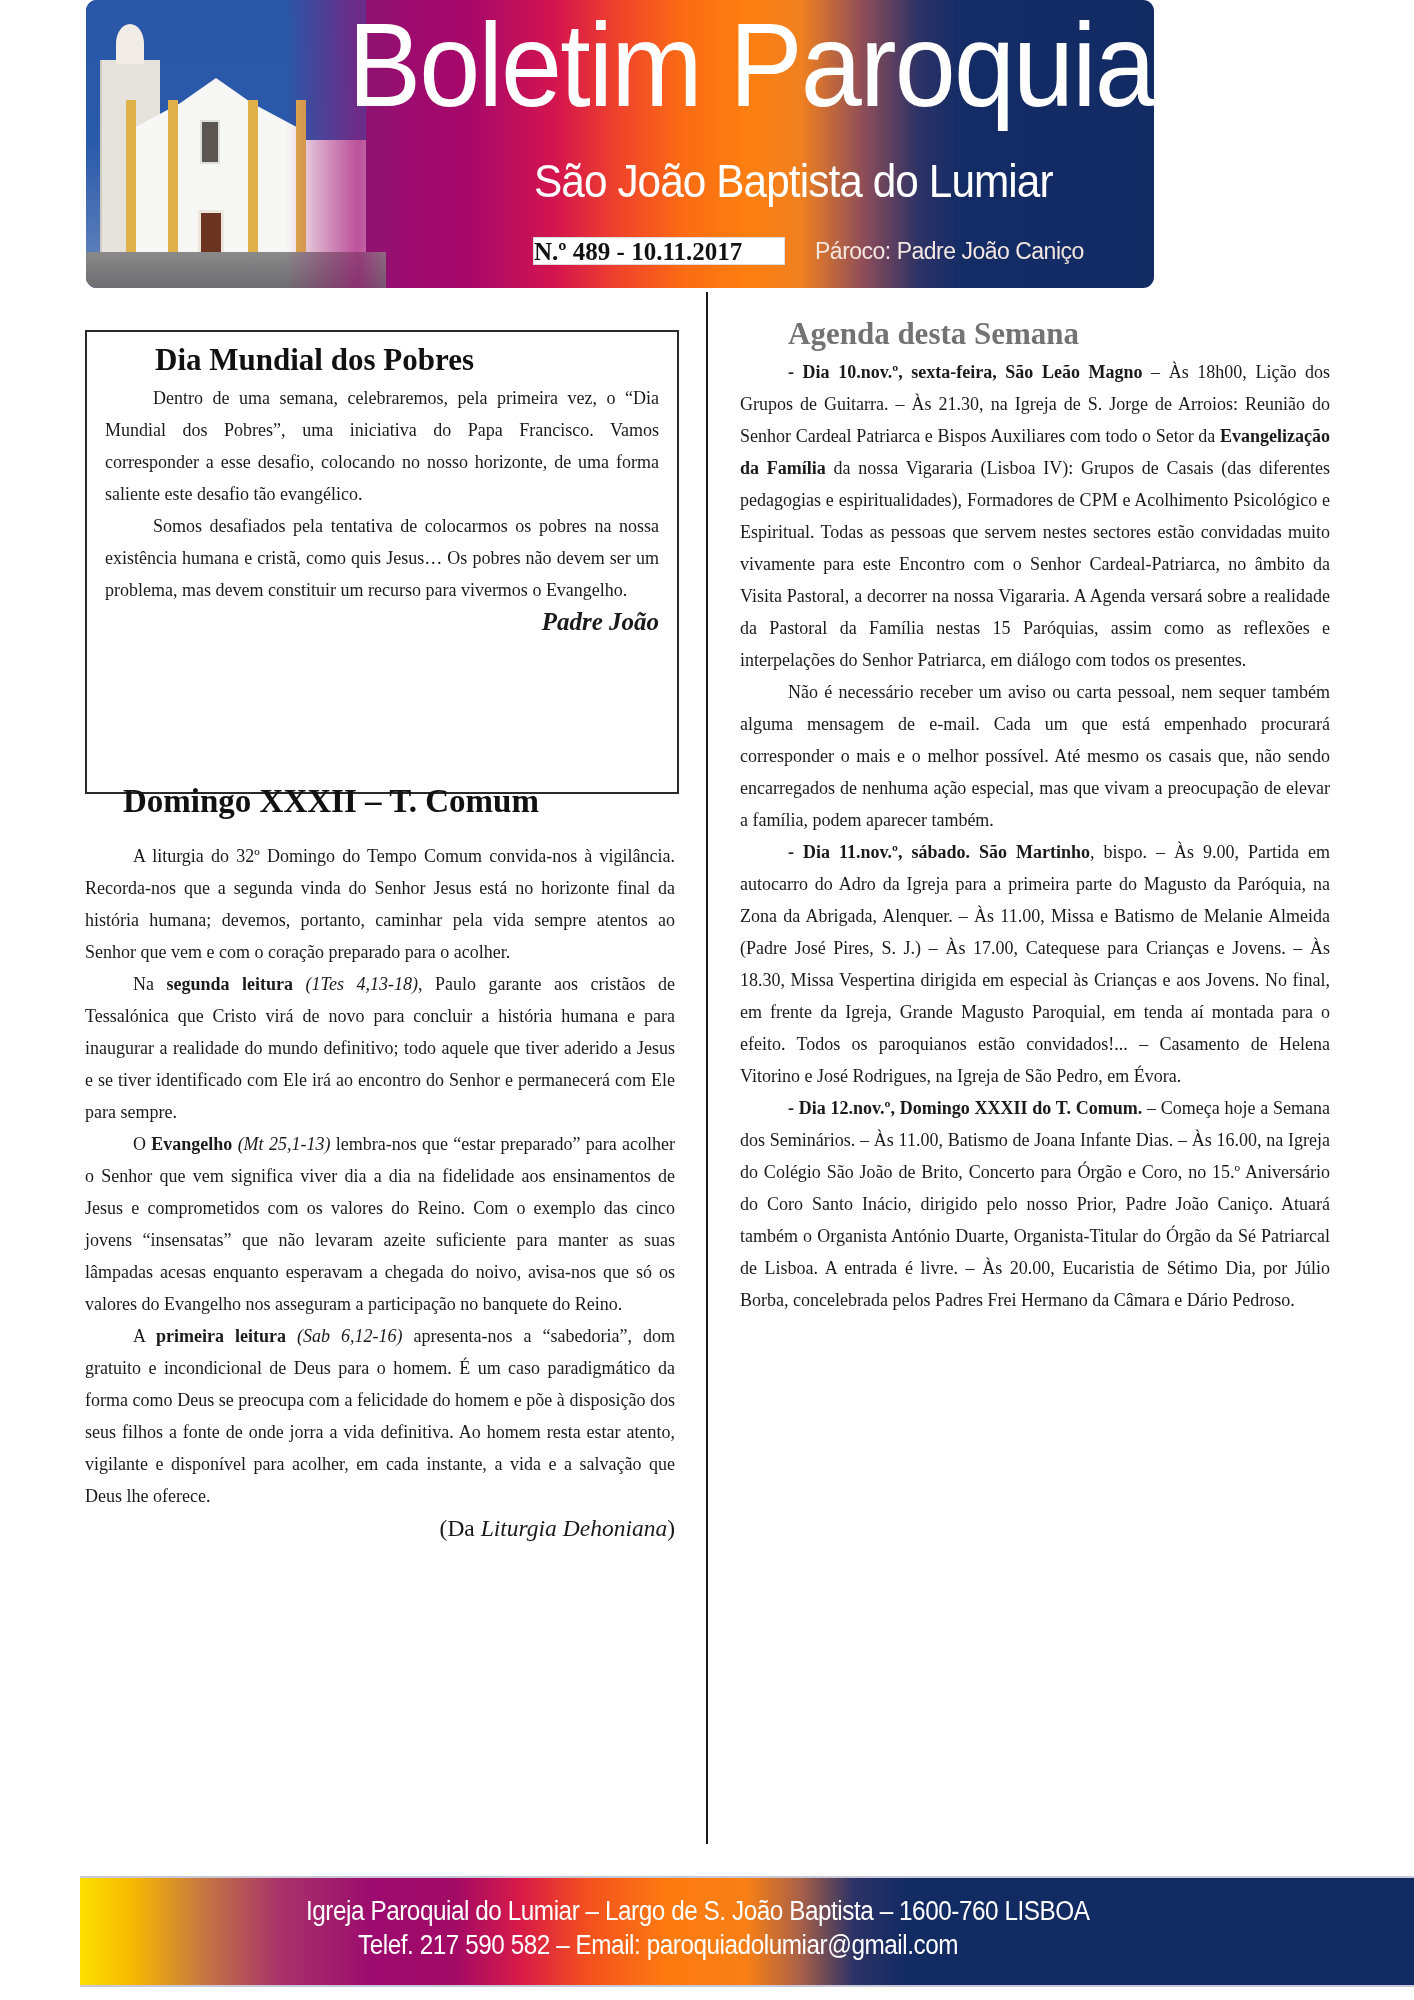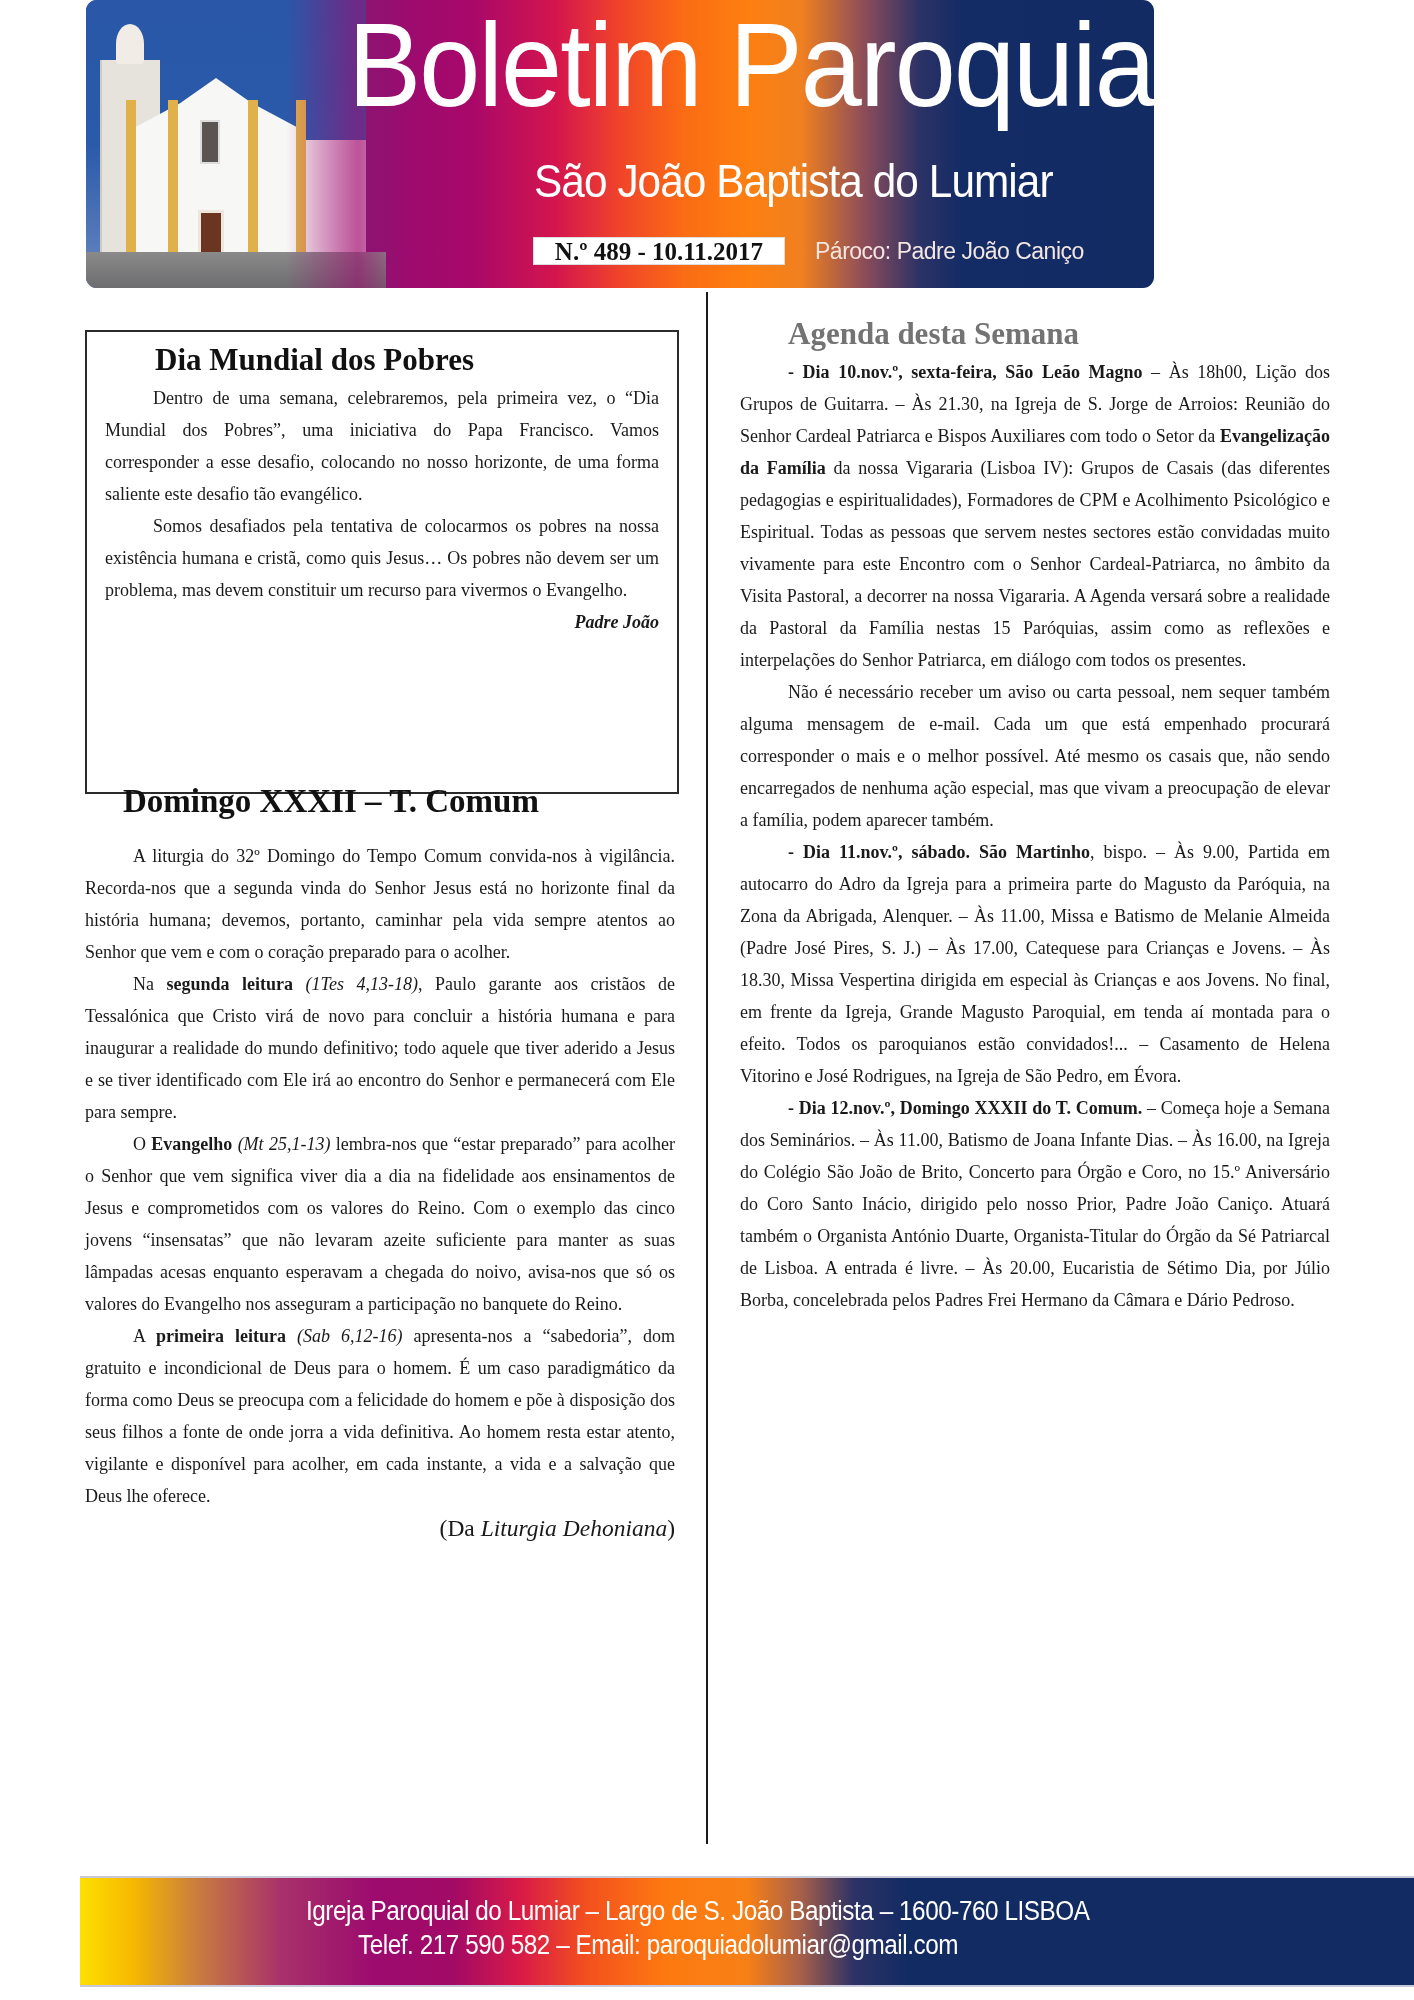--- a/index.html
+++ b/index.html
@@ -43,21 +43,21 @@
   .title-sub {
     position: absolute; left: 448px; top: 158px;
     font-family: "Liberation Sans", "DejaVu Sans", sans-serif;
     font-size: 46px; color: #ffffff; line-height: 1; white-space: nowrap; letter-spacing: -1px;
     transform: scaleX(0.92); transform-origin: left top;
   }
   .issue-box {
     position: absolute; left: 447px; top: 237px; width: 252px; height: 28px;
     background: #ffffff; border: 1px solid #ddd;
     font-family: "Liberation Serif", serif; font-weight: bold; font-size: 25px;
-    color: #111; line-height: 28px; text-align: center; white-space: nowrap;
+    color: #111; line-height: 28px; text-align: left; white-space: nowrap;
   }
   .paroco {
     position: absolute; left: 729px; top: 238px;
     font-family: "Liberation Sans", "DejaVu Sans", sans-serif;
     font-size: 23px; color: #f4e6e0; white-space: nowrap; letter-spacing: -0.5px;
   }
   .saint {
     position: absolute; left: 1110px; top: 88px; width: 120px; height: 200px;
   }
   .saint-halo { position: absolute; left: 34px; top: 0; width: 48px; height: 54px; border-radius: 50%;
@@ -72,21 +72,21 @@
 
   
   .col-divider { position: absolute; left: 706px; top: 292px; width: 2px; height: 1552px; background: #1a1a1a; }
 
   .box {
     position: absolute; left: 85px; top: 330px; width: 594px; height: 464px;
     border: 2px solid #2a2a2a; padding: 6px 18px 0 18px;
   }
   .h-box { font-weight: bold; font-size: 31px; line-height: 44px; padding-left: 50px; color: #111; }
   .para { font-size: 18px; line-height: 32px; text-align: justify; text-indent: 48px; }
-  .sig { text-align: right; font-style: italic; font-weight: bold; font-size: 18px; line-height: 32px; }
+  .sig { text-align: right; font-style: italic; font-weight: bold; font-size: 25px; line-height: 32px; }
 
   .left2 { position: absolute; left: 85px; top: 776px; width: 590px; }
   .h-sec { font-weight: bold; font-size: 33px; line-height: 50px; padding-left: 38px; color: #111; margin-bottom: 14px; }
   .credit { text-align: right; font-size: 23.5px; line-height: 32px; }
 
   .right { position: absolute; left: 740px; top: 312px; width: 590px; }
   .h-agenda { font-weight: bold; font-size: 31px; line-height: 44px; padding-left: 48px; color: #737373; }
 
   b { font-weight: bold; }
   i { font-style: italic; }

